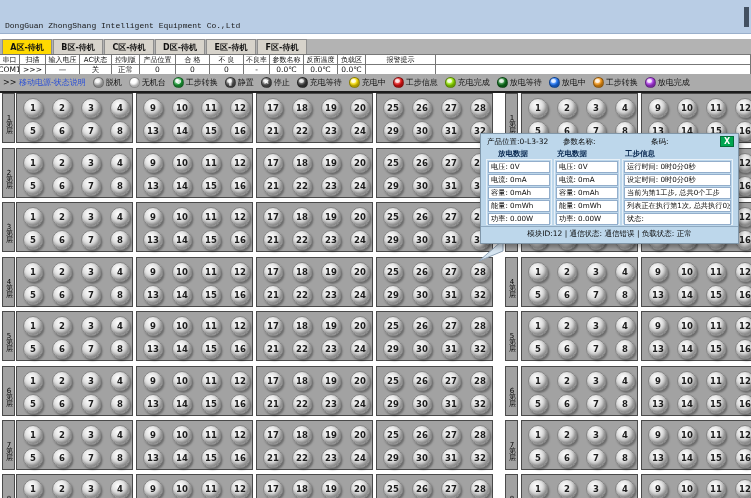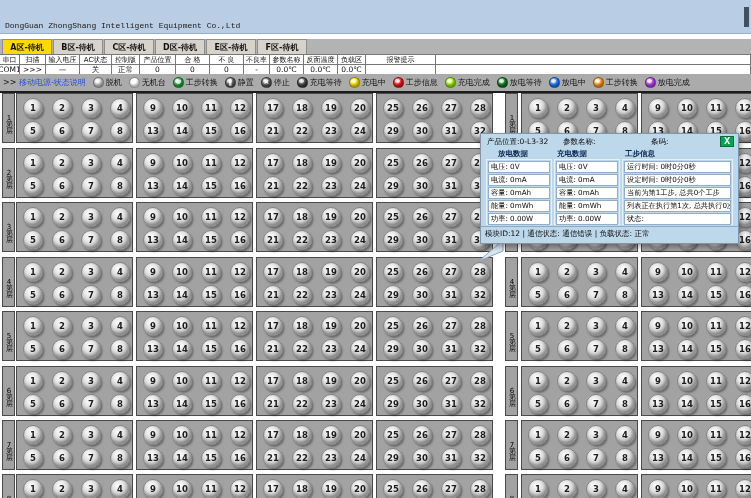--- a/index.html
+++ b/index.html
@@ -60,21 +60,21 @@
   .popup .hdr{position:absolute;top:3px;white-space:nowrap;color:#0a0a0a;}
   .popup-close{position:absolute;right:4px;top:2px;width:14px;height:11px;background:#00a651;
          border:1px solid #046c38;color:#fff;font-size:8px;font-weight:bold;display:flex;
          align-items:center;justify-content:center;cursor:pointer;box-sizing:border-box;}
   .grp-title{position:absolute;top:15px;font-weight:600;color:#0a2a52;white-space:nowrap;}
   .grp-box{position:absolute;top:25px;height:66px;border:1px solid #e9f1f8;background:#bdd7eb;
          box-sizing:border-box;padding:1px;}
   .grp-row{height:12px;margin-bottom:1px;background:#fff;border:1px solid #93aecb;box-sizing:border-box;
          font-size:7.2px;line-height:9px;padding:0 2px;white-space:nowrap;overflow:hidden;color:#0a0a0a;}
   .popup-status{position:absolute;left:0;right:0;top:92px;border-top:1px solid #8fa9c0;
-         padding:2px 4px;font-size:7.5px;white-space:nowrap;overflow:hidden;color:#0a0a0a;}
+         padding:2px 4px;font-size:7.5px;white-space:nowrap;overflow:hidden;color:#0a0a0a;text-align:center;}
   .popup-tail{position:absolute;left:479px;top:240px;z-index:9;}
 </style>
 </head>
 <body>
 
 <div class="screen">
 
   <div class="title-bar">
     <div class="app-subtitle">DongGuan ZhongShang Intelligent Equipment Co.,Ltd</div>
     <div class="corner-mark"></div>

